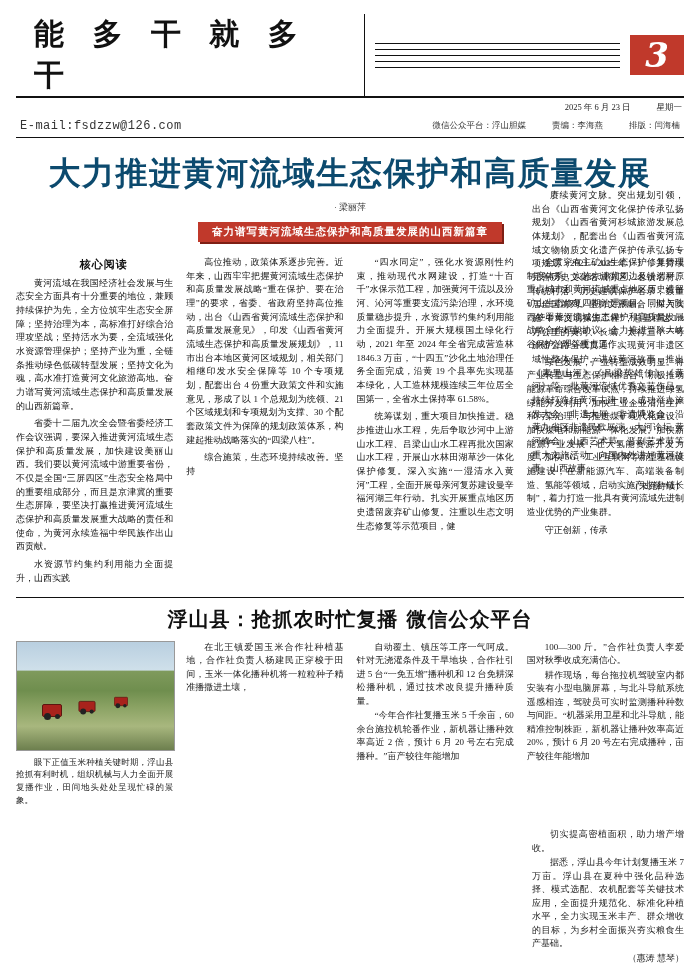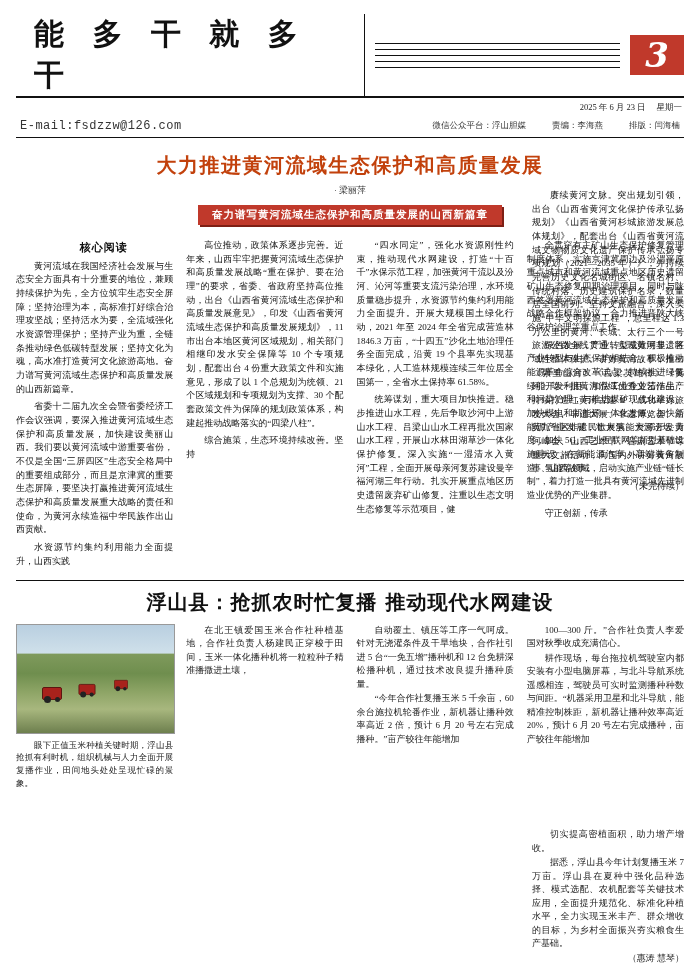--- a/index.html
+++ b/index.html
@@ -45,41 +45,41 @@
   .mast-num{
     flex:0 0 54px;
     background:#c0392b;
     color:#fff;
     display:flex;align-items:center;justify-content:center;
     font-family:"DejaVu Serif",serif;
     font-size:34px;font-weight:700;font-style:italic;
   }
   .mast-meta{
     display:flex;align-items:center;justify-content:flex-end;
-    gap:11px;
+    gap:26px;
     font-size:8.5px;color:#222;
     padding:4px 2px 3px 0;
   }
   .mast-sub{
     display:flex;align-items:center;justify-content:space-between;
     border-bottom:1px solid #111;
     padding:2px 4px 4px 4px;
     font-size:8.5px;color:#333;
   }
   .mono{font-family:"Liberation Mono","DejaVu Sans Mono",monospace;font-size:12px;letter-spacing:.5px;}
   .mast-sub .mid{display:flex;gap:26px;}
   
   .headline{
     text-align:center;
     font-family:"DejaVu Serif",serif;
     font-weight:700;
-    font-size:20px;
+    font-size:32px;
     letter-spacing:1.5px;
     margin:14px 0 5px;
-    color:#c2410c;
+    color:#0c4a6e;
   }
   .byline{
     text-align:center;font-size:9px;color:#333;margin-bottom:8px;
   }
   .redbar-wrap{display:flex;justify-content:center;margin-bottom:10px;}
   .redbar{
     background:#c0392b;color:#fff;
     font-size:10.5px;font-weight:700;
     padding:3px 14px;letter-spacing:1px;
     box-shadow:2px 2px 0 #7e1f15;
@@ -204,21 +204,21 @@
   <div class="cols" style="grid-template-columns:1fr;position:absolute;right:16px;top:185px;width:152px;">
     <div>
       <p>赓续黄河文脉。突出规划引领，出台《山西省黄河文化保护传承弘扬规划》《山西省黄河杉城旅游发展总体规划》，配套出台《山西省黄河流域文物物质文化遗产保护传承弘扬专项规划（2021—2035 年）》，并持续完善历史文化名城街区、名镇名村、传统村落、历史建筑保护名录，数量居全国前列。坚持文旅融合，深入实施“中华文明探源工程”，总里程达 1.3 万公里的黄河、长城、太行三个一号旅游公路全线贯通，实现黄河非遗区域性整体保护。讲好黄河故事，推出《素里山河》《吕梁英雄传》《黄河》等一批黄河流域优秀文艺作品，持续打造红黄河古建 IP，成功举办旅发大会、非遗大展、非遗博览会、沿黄九省区非遗民歌展演、大河论坛·黄河峰会、山西艺术节、晋剧艺术节等重大文旅活动，向国内外讲好黄河故事、山西故事。</p>
       <p class="tail">（未完待续）</p>
     </div>
   </div>
 
   <hr class="hr-mid">
 
   <div class="bottom">
-    <div class="b-headline">浮山县：抢抓农时忙复播 推动现代水网建设</div>
+    <div class="b-headline">浮山县：抢抓农时忙复播 微信公众平台</div>
     <div class="b-cols">
       <div>
         <div class="photo">
           <div class="tractor t1"></div>
           <div class="tractor t2"></div>
           <div class="tractor t3"></div>
         </div>
         <p class="cap">眼下正值玉米种植关键时期，浮山县抢抓有利时机，组织机械与人力全面开展复播作业，田间地头处处呈现忙碌的景象。</p>
       </div>
       <div>

